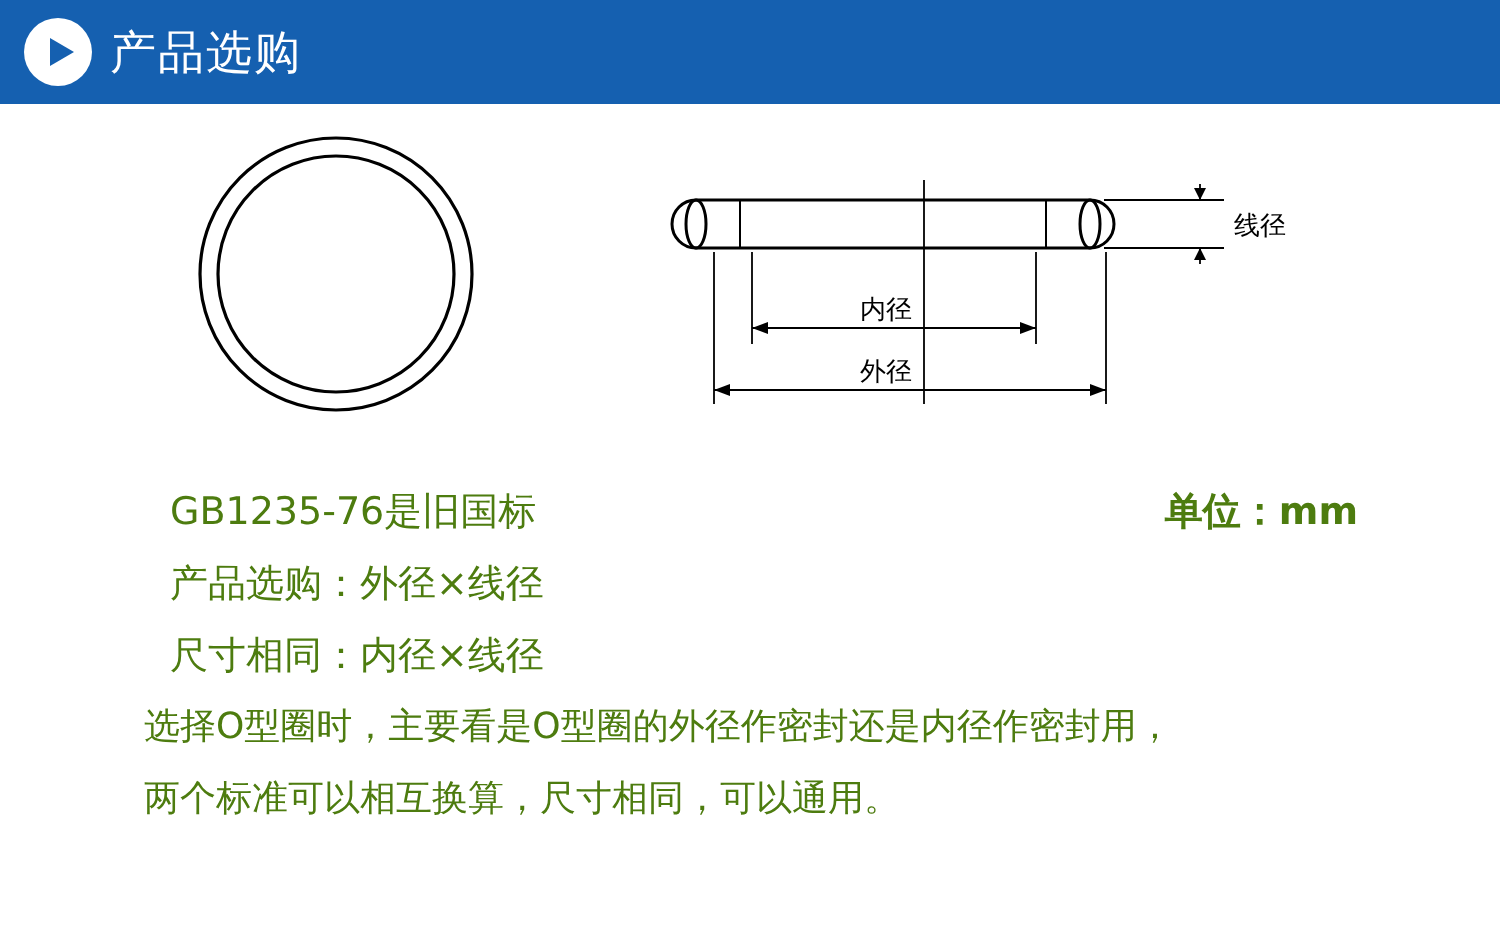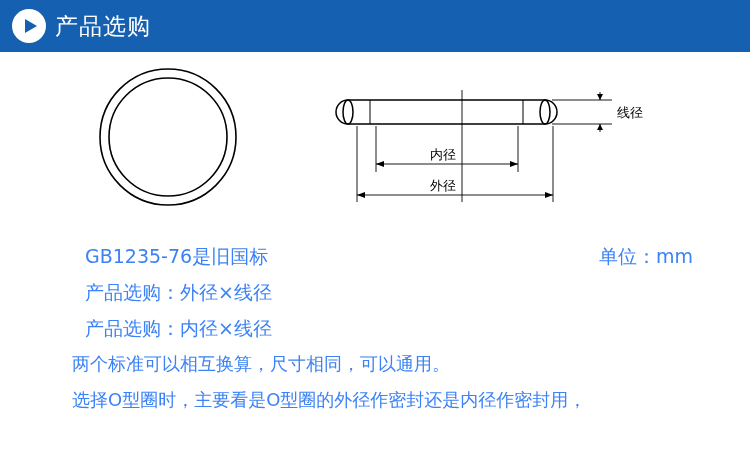--- a/index.html
+++ b/index.html
@@ -83,31 +83,32 @@
     position: absolute;
     left: 0;
     top: 238px;
     width: 750px;
   }
   .line {
     position: relative;
     height: 36px;
     line-height: 36px;
     font-size: 19px;
-    color: #3b82f6;
+    color: #4d7c0f;
     font-family: "DejaVu Sans", "Liberation Sans", sans-serif;
     white-space: nowrap;
   }
   .line .ltext {
     position: absolute;
     left: 85px;
   }
   .line .rtext {
     position: absolute;
-    right: 57px;
+    right: 71px;
+    font-weight: bold;
   }
   .line.wide .ltext {
     left: 72px;
     font-size: 18px;
   }
 </style>
 </head>
 <body>
 
 <div id="page">
@@ -180,23 +181,23 @@
 
   <div class="text-block">
     <div class="line">
       <span class="ltext">GB1235-76是旧国标</span>
       <span class="rtext">单位：mm</span>
     </div>
     <div class="line">
       <span class="ltext">产品选购：外径×线径</span>
     </div>
     <div class="line">
-      <span class="ltext">产品选购：内径×线径</span>
+      <span class="ltext">尺寸相同：内径×线径</span>
+    </div>
+    <div class="line wide">
+      <span class="ltext">选择O型圈时，主要看是O型圈的外径作密封还是内径作密封用，</span>
     </div>
     <div class="line wide">
       <span class="ltext">两个标准可以相互换算，尺寸相同，可以通用。</span>
     </div>
-    <div class="line wide">
-      <span class="ltext">选择O型圈时，主要看是O型圈的外径作密封还是内径作密封用，</span>
-    </div>
   </div>
 
 </div>
 
 </body></html>

